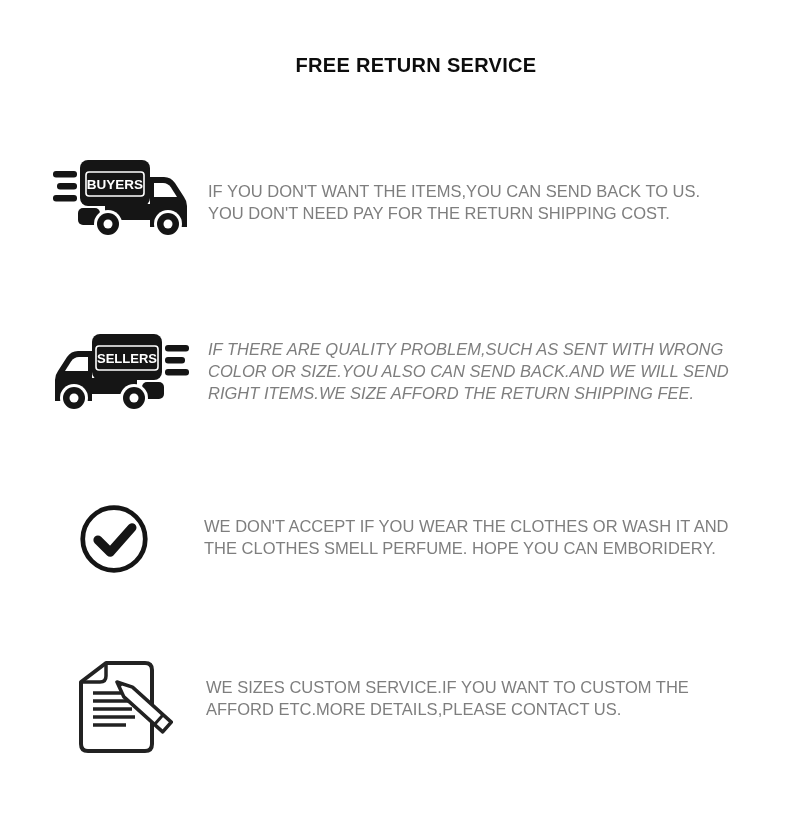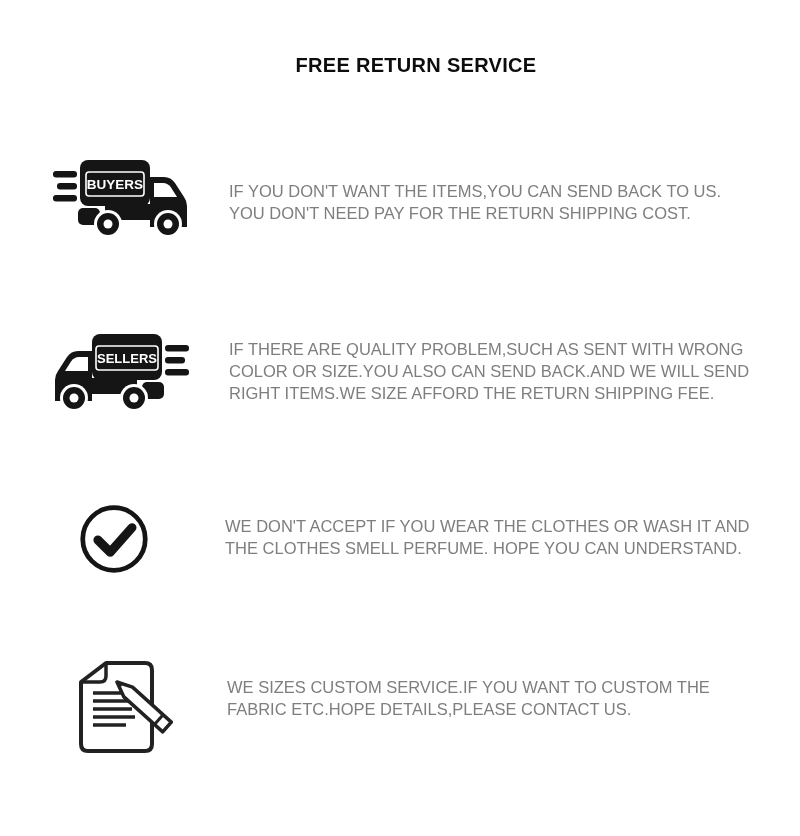--- a/index.html
+++ b/index.html
@@ -24,27 +24,26 @@
     letter-spacing: 0.3px;
   }
   .icon-box { position: absolute; }
   .icon-box svg { display: block; width: 100%; height: 100%; }
   .text-block { position: absolute; }
   .text-block .line {
     white-space: nowrap;
     font-size: 16.5px;
     line-height: 22px;
     color: #7e7e7e;
-    margin-left: 21px;
   }
   
   .icon-buyers  { left: 50px;  top: 156px; width: 140px; height: 86px; }
   .text-r1      { left: 208px; top: 180px; }
   .icon-sellers { left: 52px;  top: 330px; width: 140px; height: 86px; }
-  .text-r2      { left: 208px; top: 338px; }
+  .text-r2      { left: 208px; top: 338px; font-style: italic; }
   .icon-check   { left: 78px;  top: 503px; width: 72px;  height: 72px; }
   .text-r3      { left: 204px; top: 515px; }
   .icon-doc     { left: 78px;  top: 657px; width: 95px;  height: 100px; }
   .text-r4      { left: 206px; top: 676px; }
 
   .truck-label {
     font-family: "Liberation Sans", sans-serif;
     font-weight: 700;
     fill: #ffffff;
   }
@@ -116,37 +115,37 @@
   </div>
 
   <div class="icon-box icon-check">
     <svg viewBox="0 0 76 76" xmlns="http://www.w3.org/2000/svg">
       <circle cx="38" cy="38" r="33" fill="none" stroke="#151515" stroke-width="5"></circle>
       <path d="M21,39 L34,52 L57,26" fill="none" stroke="#151515" stroke-width="9.5" stroke-linecap="round" stroke-linejoin="round"></path>
     </svg>
   </div>
   <div class="text-block text-r3">
     <div class="line">WE DON'T ACCEPT IF YOU WEAR THE CLOTHES OR WASH IT AND</div>
-    <div class="line">THE CLOTHES SMELL PERFUME. HOPE YOU CAN UNDERSTAND.</div>
+    <div class="line">THE CLOTHES SMELL PERFUME. HOPE YOU CAN EMBORIDERY.</div>
   </div>
 
   <div class="icon-box icon-doc">
     <svg viewBox="0 0 95 100" xmlns="http://www.w3.org/2000/svg">
       <path d="M28,6 H67 Q74,6 74,13 V87 Q74,94 67,94 H10 Q3,94 3,87 V25 Z" fill="#ffffff" stroke="#222222" stroke-width="4" stroke-linejoin="round"></path>
       <path d="M28,6 V19 Q28,25 22,25 H4" fill="none" stroke="#222222" stroke-width="3.5" stroke-linejoin="round"></path>
       <g stroke="#222222" stroke-width="3.5" stroke-linecap="butt">
         <line x1="15" y1="36" x2="52" y2="36"></line>
         <line x1="15" y1="44" x2="57" y2="44"></line>
         <line x1="15" y1="52" x2="54" y2="52"></line>
         <line x1="15" y1="60" x2="57" y2="60"></line>
         <line x1="15" y1="68" x2="48" y2="68"></line>
       </g>
       <path d="M39,25 L54.5,30.1 L93.3,65.1 L84.7,74.9 L45.9,39.9 Z" fill="#ffffff" stroke="#222222" stroke-width="3.5" stroke-linejoin="round"></path>
       <line x1="76.5" y1="67.6" x2="85.1" y2="57.8" stroke="#222222" stroke-width="3"></line>
       <path d="M39,25 L45.2,27.1 L41.8,30.9 Z" fill="#222222"></path>
     </svg>
   </div>
   <div class="text-block text-r4">
     <div class="line">WE SIZES CUSTOM SERVICE.IF YOU WANT TO CUSTOM THE</div>
-    <div class="line">FABRIC ETC.HOPE DETAILS,PLEASE CONTACT US.</div>
+    <div class="line">AFFORD ETC.MORE DETAILS,PLEASE CONTACT US.</div>
   </div>
 
 </div>
 
 </body></html>

